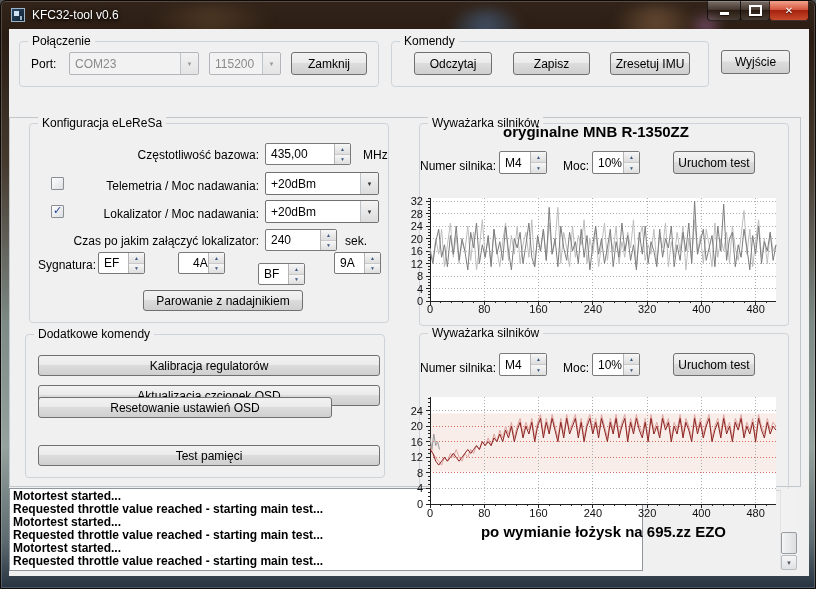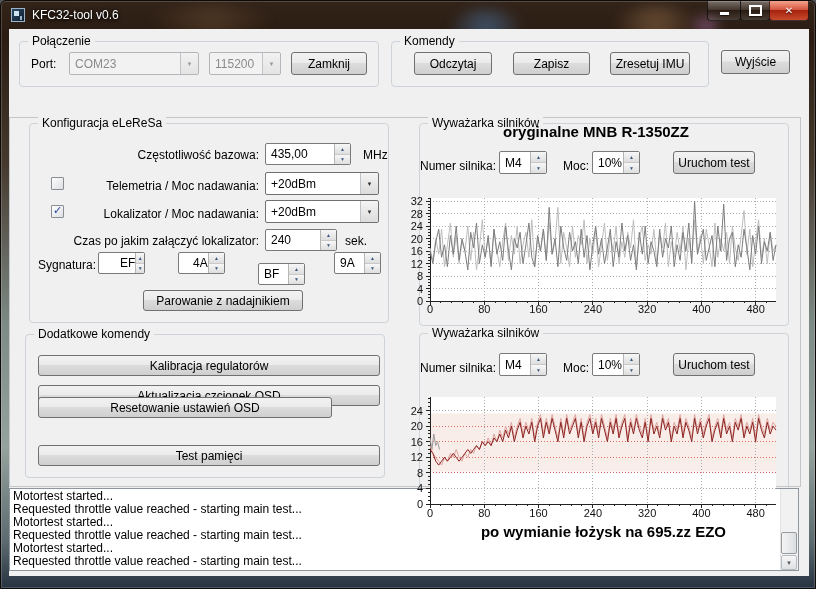--- a/index.html
+++ b/index.html
@@ -139,21 +139,21 @@
   <div class="w spin" style="left:264px;top:228px;width:72px;height:22px;">
     <span class="val">240</span>
     <span class="btns">
         <span>▲</span>
         <span>▼</span>
       </span>
   </div>
   <span class="w lbl" style="left:344px;top:233px;">sek.</span>
 
   <span class="w lbl" style="left:37px;top:257px;">Sygnatura:</span>
-  <div class="w spin" style="left:97px;top:251px;width:47px;height:22px;padding-left:16px;">
+  <div class="w spin" style="left:97px;top:251px;width:47px;height:22px;">
     <span class="val">EF</span>
     <span class="btns">
         <span>▲</span>
         <span>▼</span>
       </span>
   </div>
   <div class="w spin" style="left:177px;top:251px;width:47px;height:22px;padding-left:9px;">
     <span class="val">4A</span>
     <span class="btns">
         <span>▲</span>
@@ -177,21 +177,21 @@
   <div class="w btn" style="left:142px;top:289px;width:160px;height:21px;">Parowanie z nadajnikiem</div>
 
   <div class="w groupbox" style="left:24px;top:333px;width:360px;height:144px;">
     <span class="gb-label">Dodatkowe komendy</span>
   </div>
   <div class="w btn" style="left:37px;top:354px;width:342px;height:21px;">Kalibracja regulatorów</div>
   <div class="w btn" style="left:37px;top:384px;width:342px;height:21px;">Aktualizacja czcionek OSD</div>
   <div class="w btn" style="left:37px;top:396px;width:294px;height:21px;">Resetowanie ustawień OSD</div>
   <div class="w btn" style="left:37px;top:444px;width:342px;height:21px;">Test pamięci</div>
 
-  <div class="w log" style="left:8px;top:487px;width:790px;height:83px;">
+  <div class="w log" style="left:8px;top:487px;width:634px;height:83px;font-weight:bold;">
     <div>Motortest started...</div>
     <div>Requested throttle value reached - starting main test...</div>
     <div>Motortest started...</div>
     <div>Requested throttle value reached - starting main test...</div>
     <div>Motortest started...</div>
     <div>Requested throttle value reached - starting main test...</div>
   </div>
   <div class="w sb-track" style="left:779px;top:488px;width:18px;height:81px;"></div>
   <div class="w sb-thumb" style="left:780px;top:531px;width:16px;height:22px;"></div>
   <div class="w sb-btn" style="left:780px;top:554px;width:16px;height:15px;">

